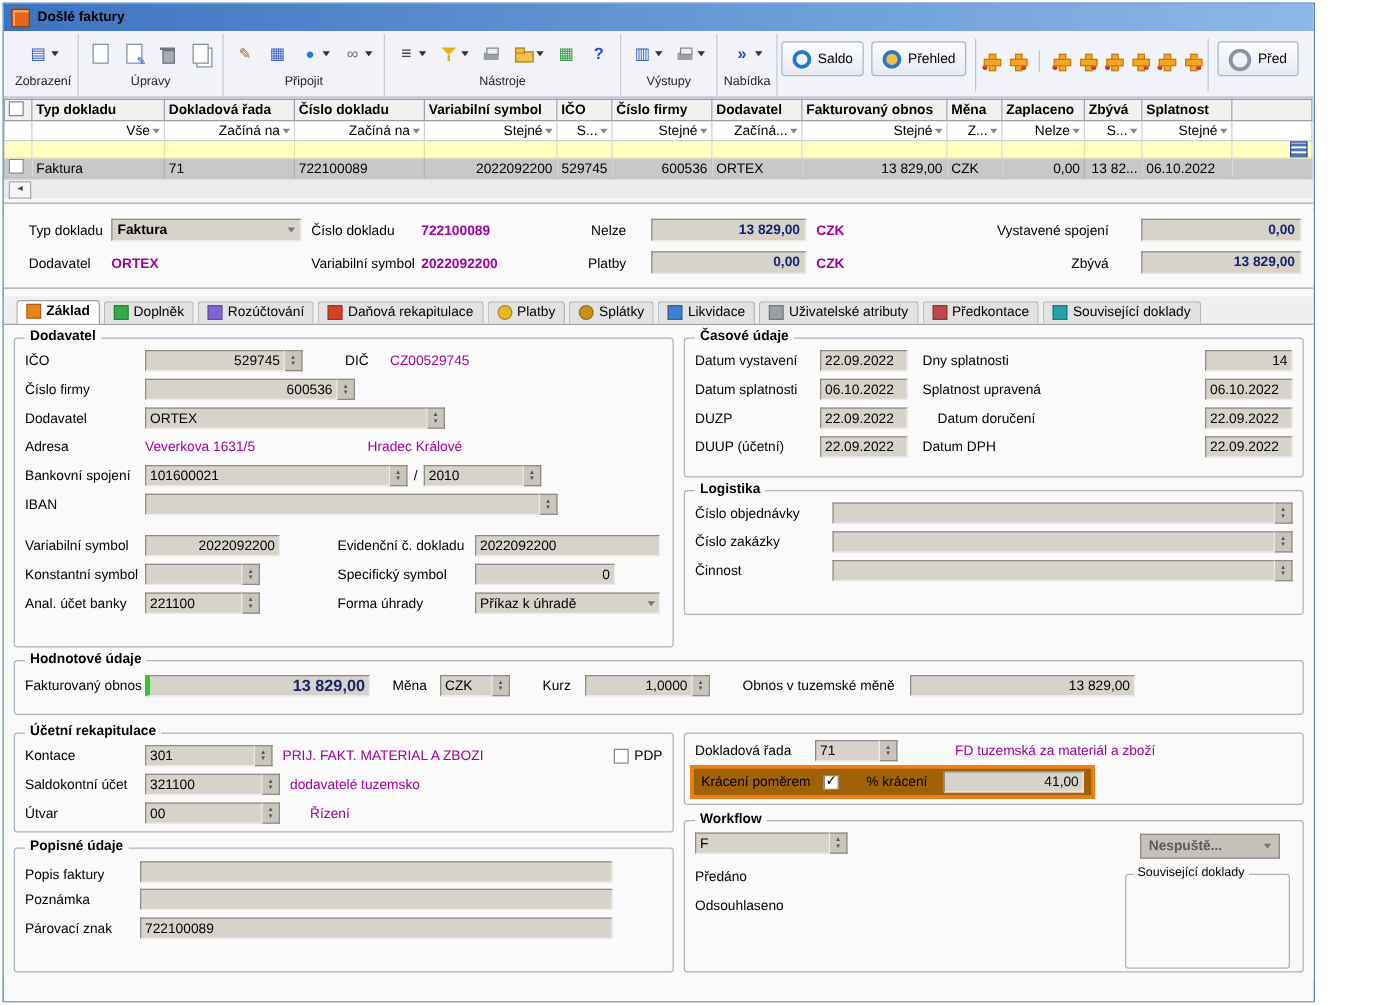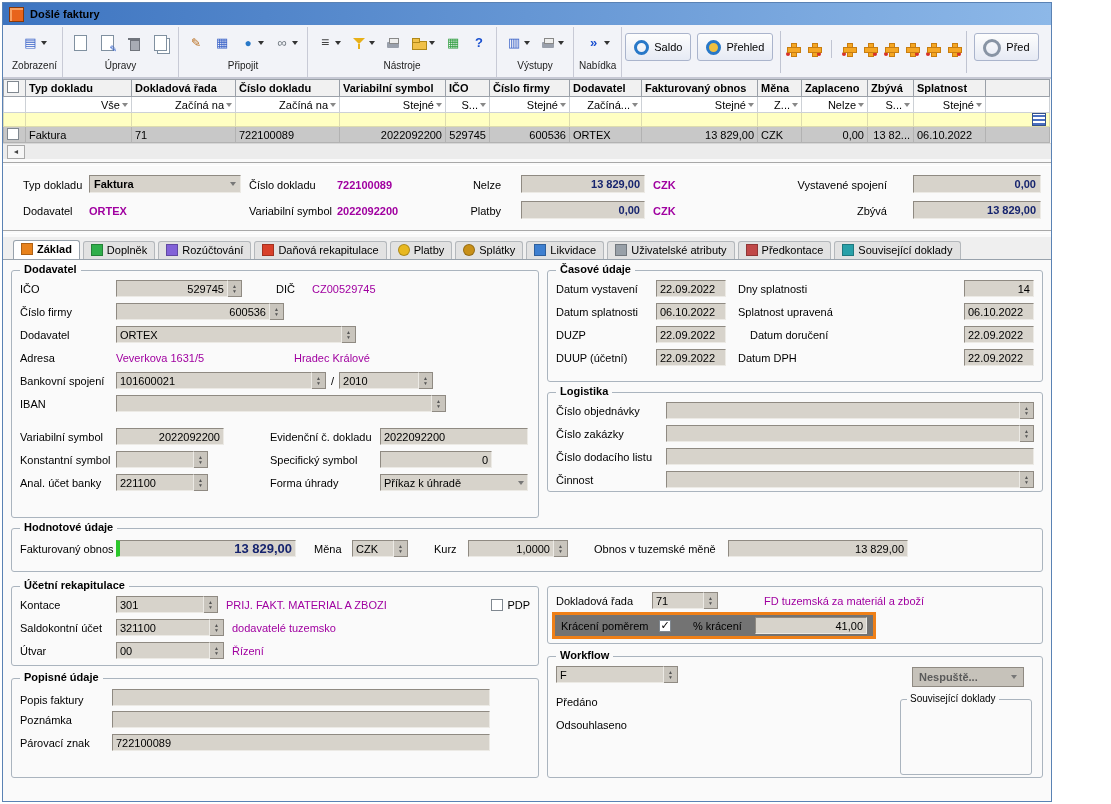--- a/index.html
+++ b/index.html
@@ -89,21 +89,21 @@
   .lb{flex-shrink:0;}
   .w96{width:96px;} .w110{width:110px;} .w100{width:100px;} .w92{width:92px;}
   .fld{background:#d7d3cb;border:1px solid;border-color:#8f8a82 #eceae5 #eceae5 #8f8a82;height:17px;display:flex;align-items:center;padding:0 3px;box-sizing:border-box;overflow:hidden;white-space:nowrap;}
   .fnum{justify-content:flex-end;}
   .spin{width:14px;height:17px;box-sizing:border-box;background:#c9c5bd;border:1px solid #8f8a82;border-left:none;display:flex;flex-direction:column;align-items:center;justify-content:center;color:#555;}
   .spin::before{content:"▲";font-size:5px;line-height:5px;}
   .spin::after{content:"▼";font-size:5px;line-height:5px;}
   .cmbarr{margin-left:auto;width:0;height:0;border-left:3px solid transparent;border-right:3px solid transparent;border-top:4px solid #777;}
   .g1{display:flex;align-items:center;width:250px;flex-shrink:0;}
   .greenbar{border-left:4px solid #2cc82c;}
-  .hl{display:flex;align-items:center;border:3px solid #ef8018;padding:2px 6px;width:fit-content;background:#737373;}
+  .hl{display:flex;align-items:center;border:3px solid #ef8018;padding:2px 6px;width:fit-content;background:#a16207;}
   .graybtn{background:#c6c2ba;border:1px solid #8f8a82;color:#5a5a5a;font-weight:bold;padding:2px 6px;display:flex;align-items:center;gap:8px;height:20px;box-sizing:border-box;}
   .subfs{position:absolute;right:10px;top:42px;width:130px;height:74px;border:1px solid #aab4be;border-radius:3px;}
   .subfs .slg{position:absolute;top:-7px;left:6px;background:#fafafa;padding:0 3px;font-size:10px;}
 </style>
 </head>
 <body>
 
 <div class="window">
 
   <div class="titlebar">
@@ -574,24 +574,20 @@
         <span class="lb w110">Číslo objednávky</span>
         <span class="fld" style="flex:1;"></span>
           <span class="spin"></span>
       </div>
       <div class="frow">
         <span class="lb w110">Číslo zakázky</span>
         <span class="fld" style="flex:1;"></span>
           <span class="spin"></span>
       </div>
       <div class="frow">
-        <span class="lb w110">Číslo dodacího listu</span>
-        <span class="fld" style="flex:1;"></span>
-      </div>
-      <div class="frow">
         <span class="lb w110">Činnost</span>
         <span class="fld" style="flex:1;"></span>
           <span class="spin"></span>
       </div>
     </div>
 
     <div class="fs" style="left:8px;top:268px;width:1032px;height:44px;">
       <span class="legend">Hodnotové údaje</span>
       <div class="frow" style="margin-top:10px;">
         <span class="lb w96">Fakturovaný obnos</span>
@@ -622,21 +618,21 @@
       <div class="frow">
         <span class="lb w96">Saldokontní účet</span>
         <span class="fld" style="width:94px;">321100</span>
           <span class="spin"></span>
         <span class="mag" style="margin-left:8px;">dodavatelé tuzemsko</span>
       </div>
       <div class="frow">
         <span class="lb w96">Útvar</span>
         <span class="fld" style="width:94px;">00</span>
           <span class="spin"></span>
-        <span class="mag" style="margin-left:8px;">Řízení</span>
+        <span class="mag" style="margin-left:24px;">Řízení</span>
       </div>
     </div>
 
     <div class="fs" style="left:544px;top:326px;width:496px;height:58px;">
       <div class="frow" style="margin-top:4px;">
         <span class="lb" style="width:96px;">Dokladová řada</span>
         <span class="fld" style="width:52px;">71</span>
           <span class="spin"></span>
         <span class="mag" style="margin-left:46px;">FD tuzemská za materiál a zboží</span>
       </div>

